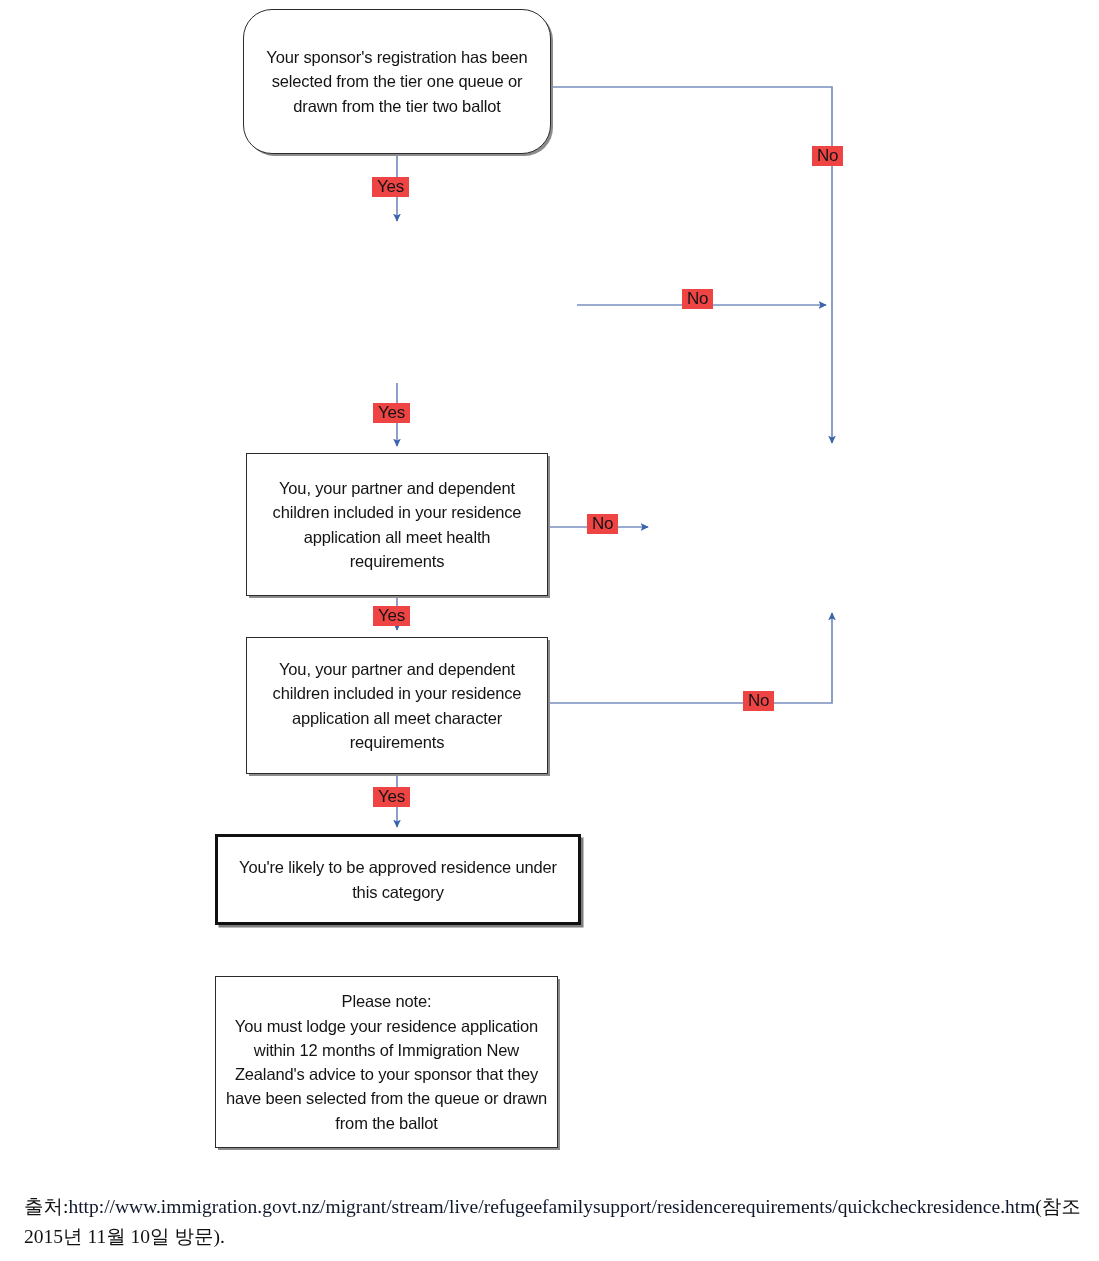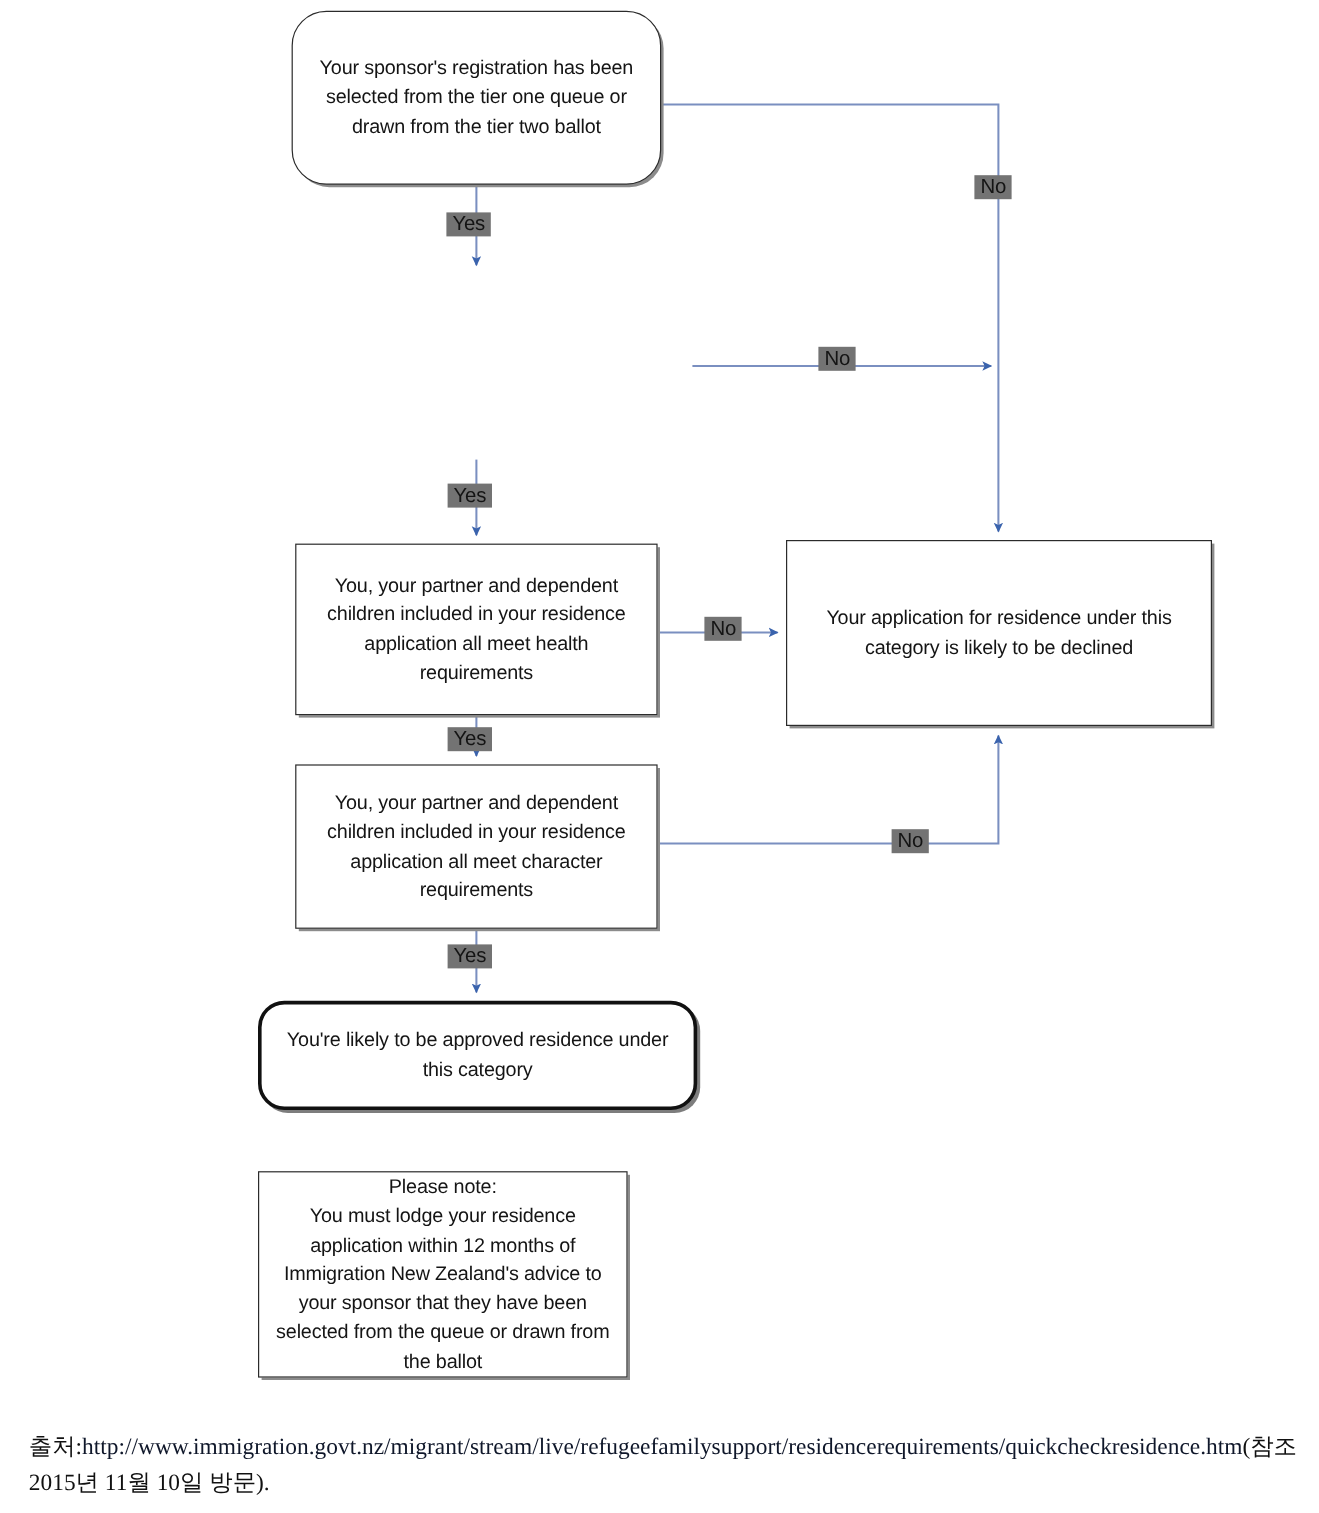--- a/index.html
+++ b/index.html
@@ -49,40 +49,40 @@
   .node.thick {
     border: 3px solid #111111;
     box-shadow: 3px 3px 0 -0.5px #7d7d7d;
   }
 
   
   #n-selected   { left: 243px; top: 9px;    width: 308px; height: 145px; border-radius: 29px; }
   #n-noteligible{ left: 219px; top: 228px;  width: 357px; height: 154px; }
   #n-health     { left: 246px; top: 453px;  width: 302px; height: 143px; }
   #n-character  { left: 246px; top: 637px;  width: 302px; height: 137px; }
-  #n-approved   { left: 215px; top: 834px;  width: 366px; height: 91px; border-radius: 22px;  }
-  #n-note       { left: 215px; top: 976px;  width: 308px; height: 172px; }
+  #n-approved   { left: 215px; top: 834px;  width: 366px; height: 91px;  }
+  #n-note       { left: 215px; top: 976px;  width: 343px; height: 172px; }
   #n-declined   { left: 655px; top: 450px;  width: 355px; height: 155px; }
 
   
   #wires {
     position: absolute;
     left: 0; top: 0;
     width: 1099px;
     height: 1180px;
     z-index: 1;
     pointer-events: none;
   }
 
   
   .edge-label {
     position: absolute;
     font-size: 17px;
     color: #141414;
-    background: #737373;
+    background: #ef4444;
     padding: 0 5px;
     z-index: 4;
     white-space: nowrap;
     letter-spacing: -0.2px;
   }
   #lbl-yes1 { left: 372px; top: 177px; }
   #lbl-yes2 { left: 373px; top: 403px; }
   #lbl-yes3 { left: 373px; top: 606px; }
   #lbl-yes4 { left: 373px; top: 787px; }
   #lbl-no1  { left: 812px; top: 146px; }
@@ -142,23 +142,20 @@
 
 
   <div class="node thin" id="n-health">
     <span class="txt">You, your partner and dependent children included in your residence application all meet health requirements</span>
   </div>
 
   <div class="node thin" id="n-character">
     <span class="txt">You, your partner and dependent children included in your residence application all meet character requirements</span>
   </div>
 
-  <div class="node thin" id="n-declined">
-    <span class="txt">Your application for residence under this category is likely to be declined</span>
-  </div>
 
   <div class="node thick" id="n-approved">
     <span class="txt">You're likely to be approved residence under this category</span>
   </div>
 
   <div class="node thin" id="n-note">
     <span class="txt" style="white-space:pre-line;">Please note:
 You must lodge your residence application within 12 months of Immigration New Zealand's advice to your sponsor that they have been selected from the queue or drawn from the ballot</span>
   </div>
 

